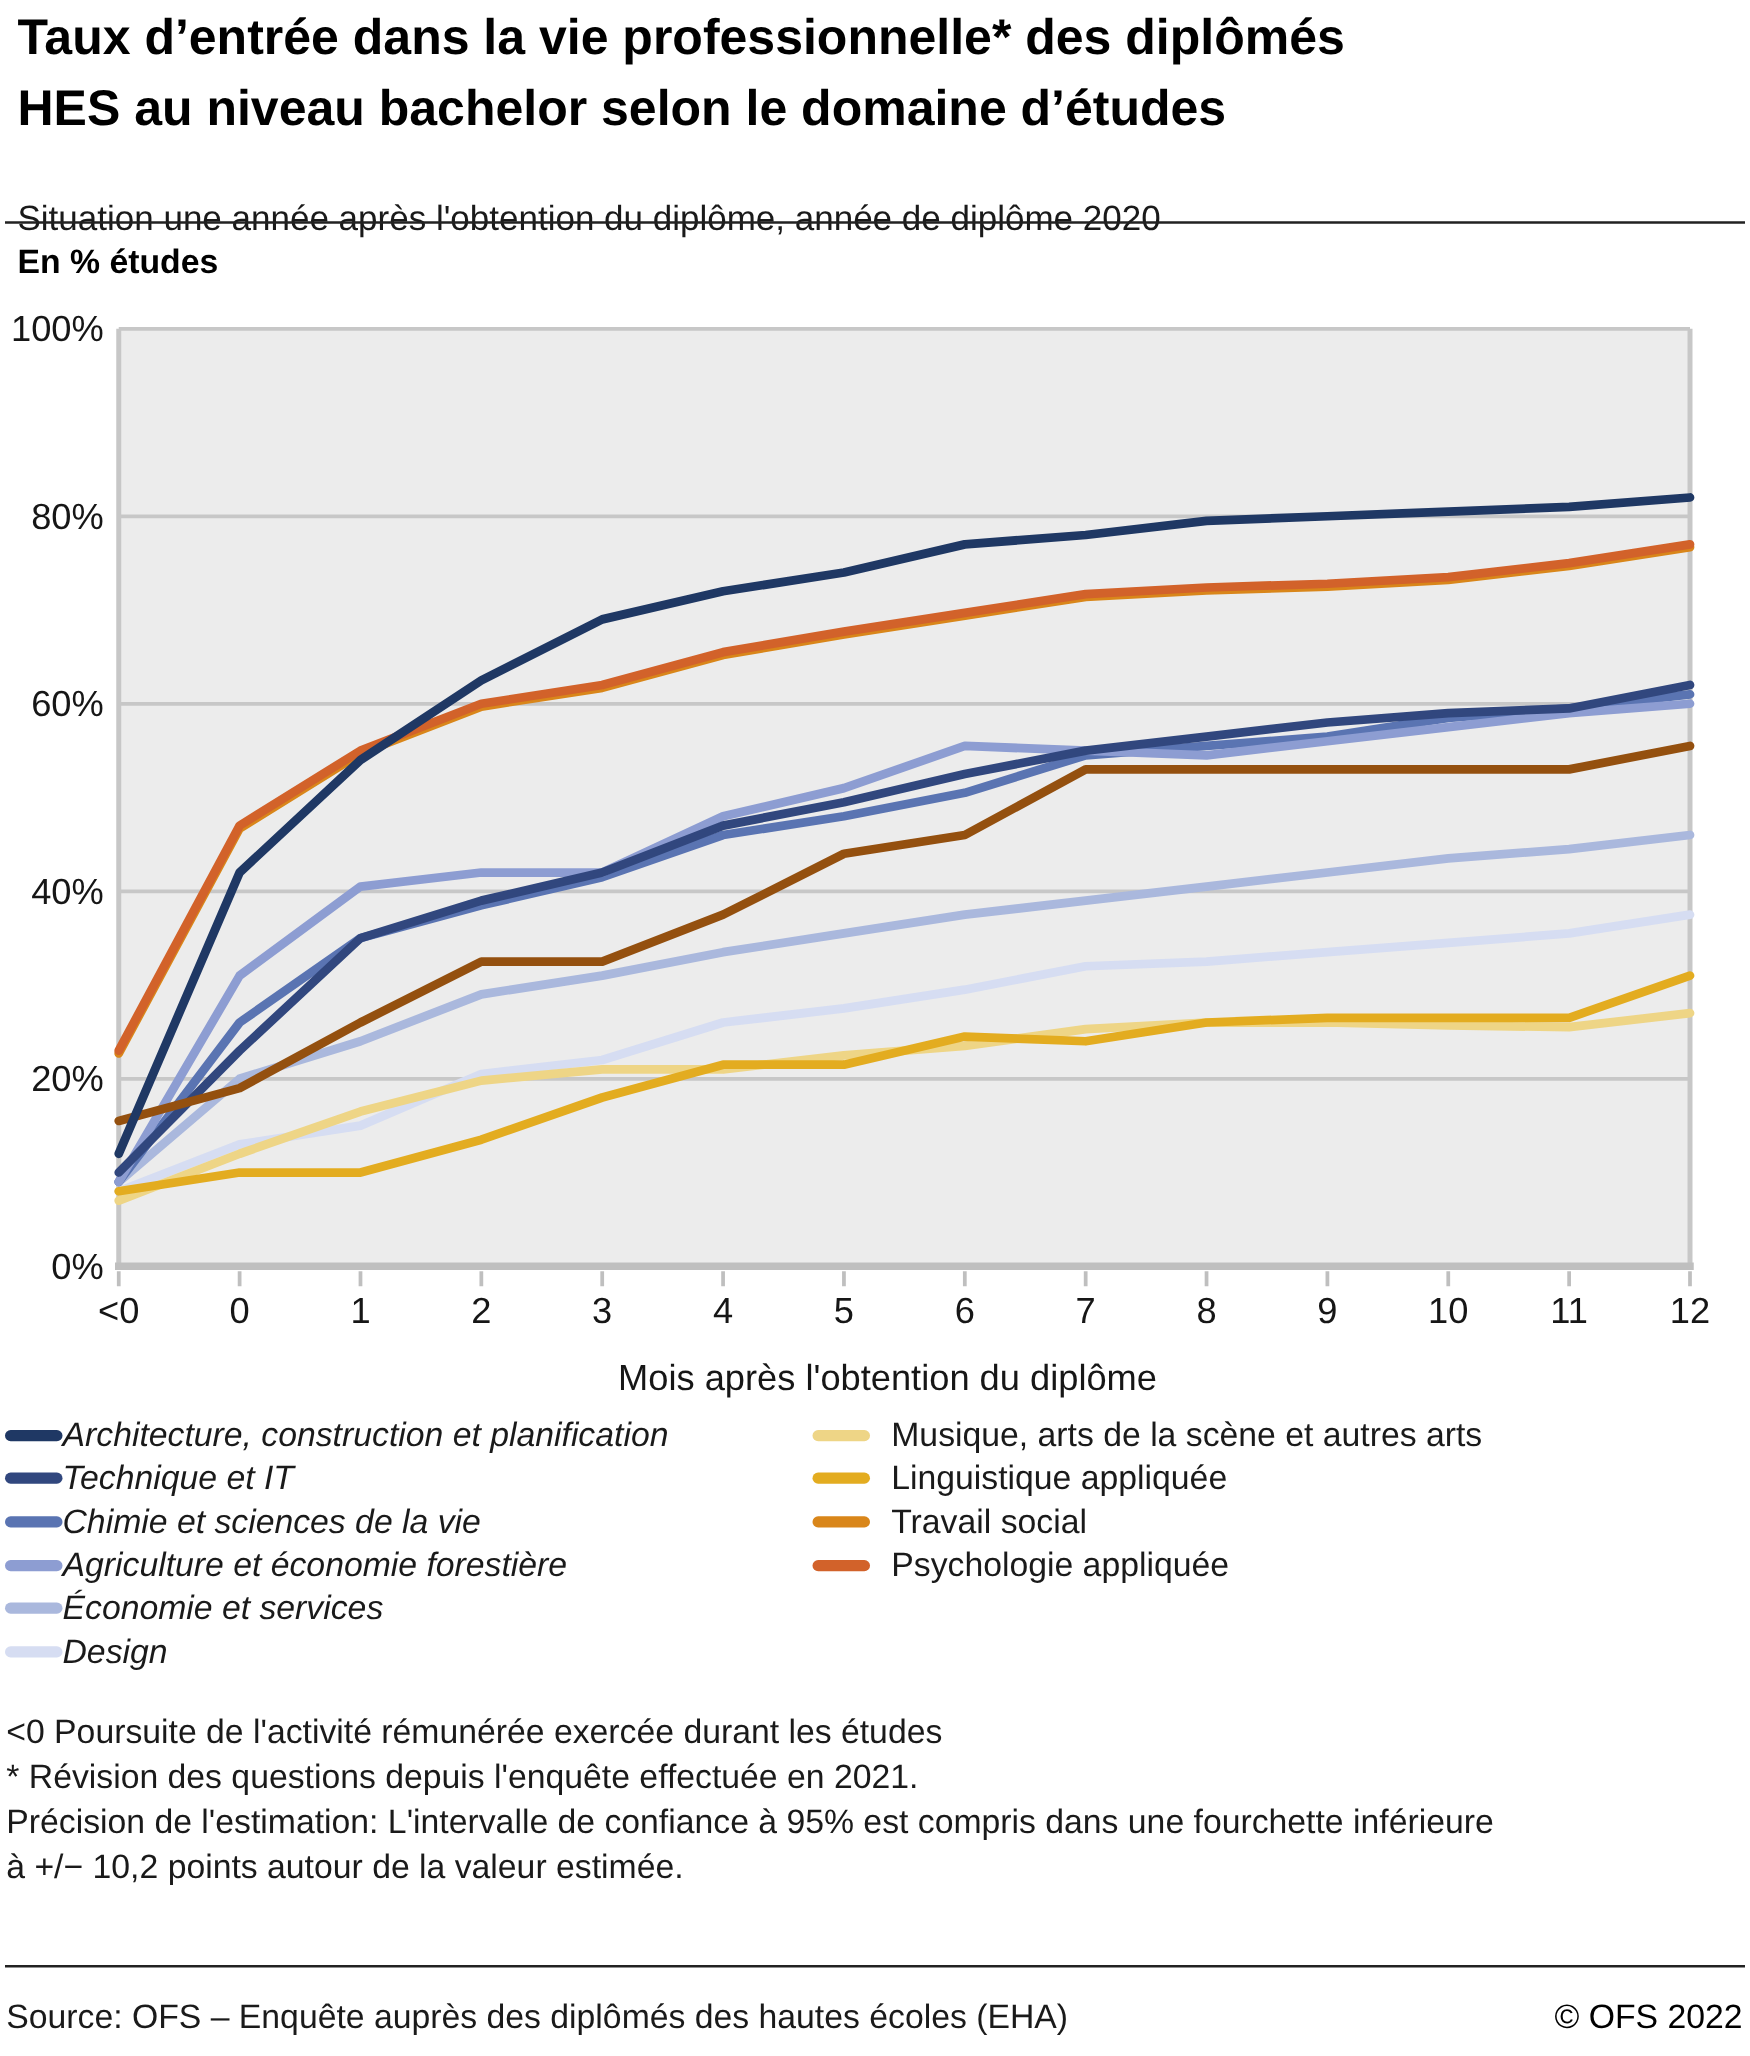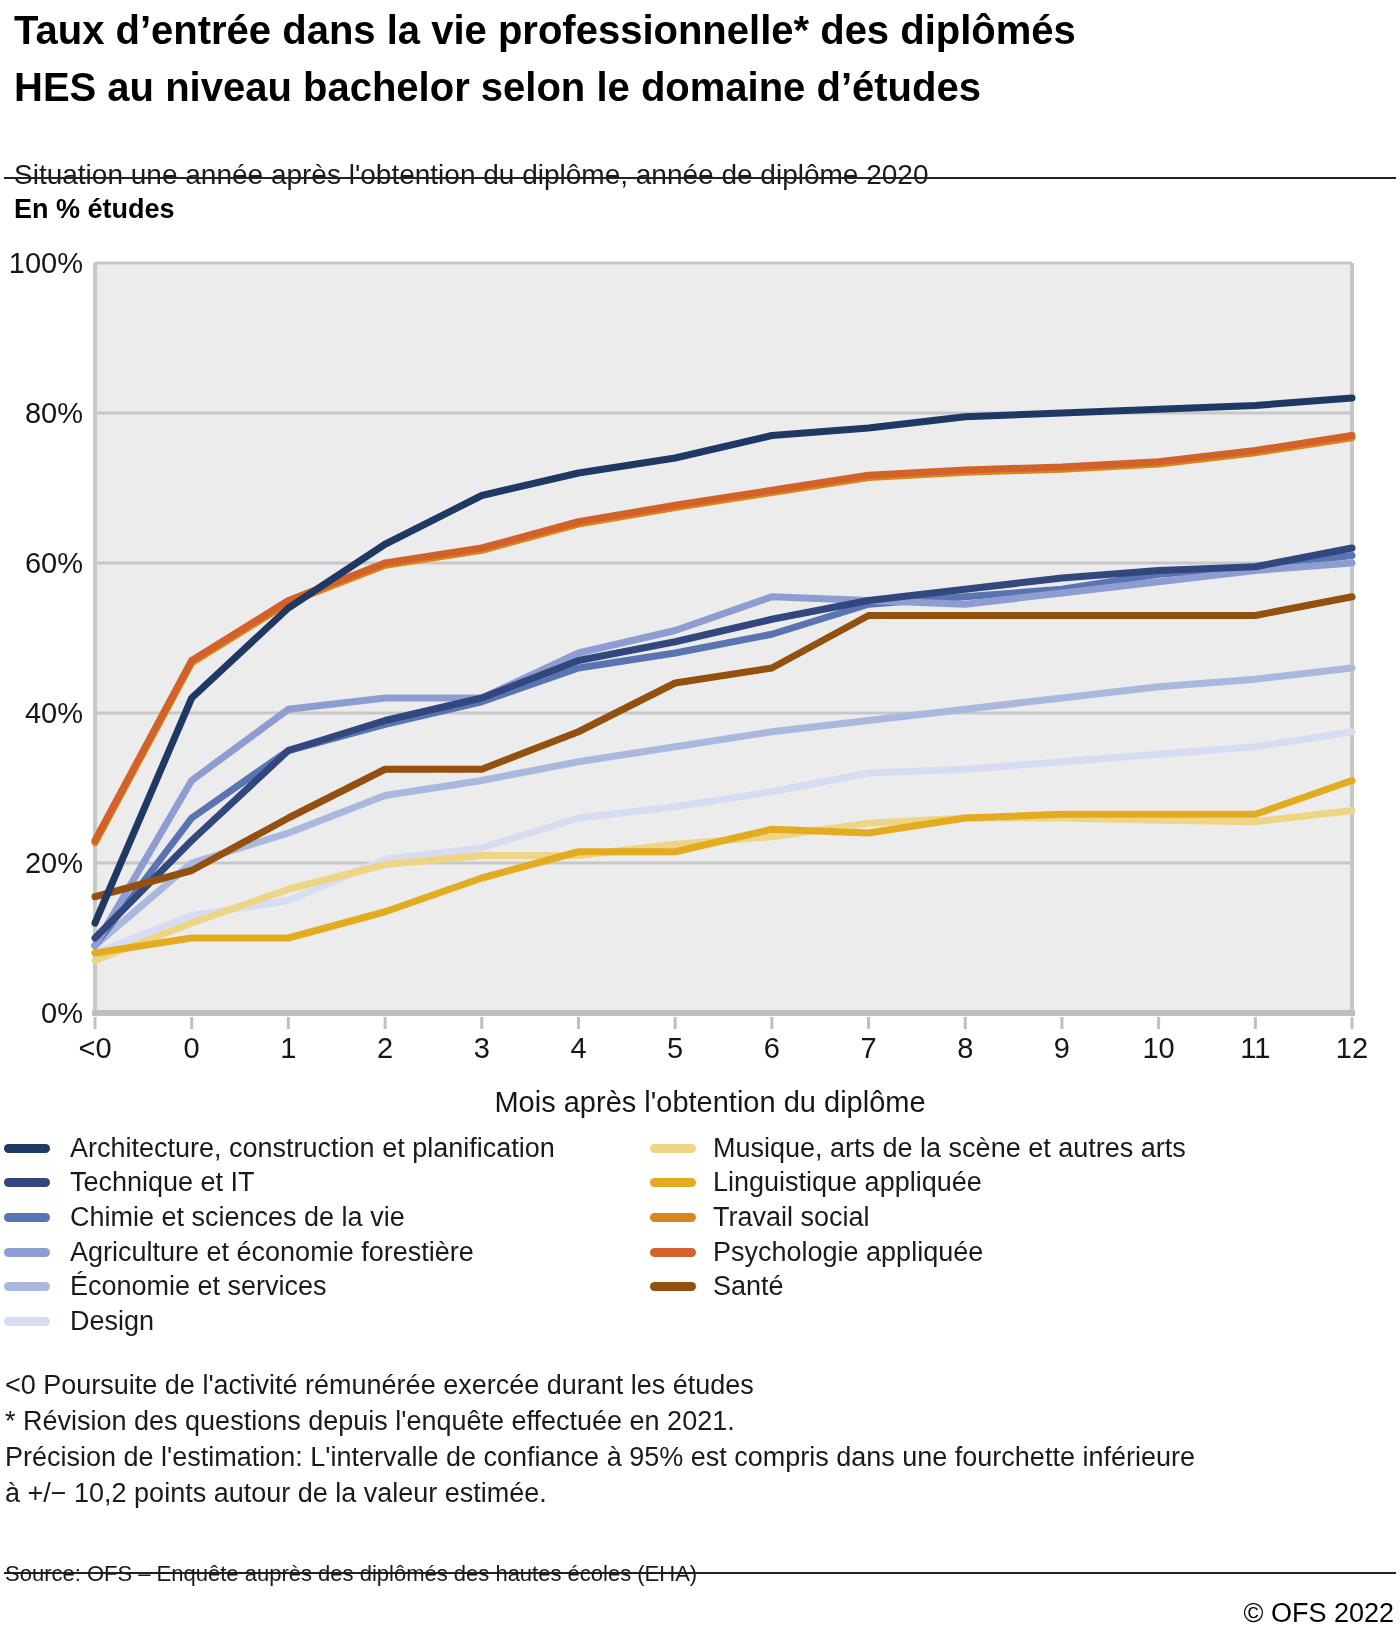--- a/index.html
+++ b/index.html
@@ -11,25 +11,25 @@
   .rule-bottom{top:1572px;}
   .unit-label{position:absolute;left:14px;top:194px;font-size:27px;font-weight:bold;color:#000;}
   #chart-wrap{position:absolute;left:0;top:228px;width:1400px;height:900px;}
   svg text{font-family:"Liberation Sans",sans-serif;fill:#161616;}
   #legend{position:absolute;left:2px;top:1131px;width:1396px;height:212px;}
   .lcol{position:absolute;top:0;}
   .lcol1{left:0;}
   .lcol2{left:646px;}
   .lrow{display:flex;align-items:center;height:34.6px;}
   .lswatch{display:inline-block;width:46px;height:9px;border-radius:5px;margin-left:2px;flex:0 0 auto;}
-  .lcol1 .llabel{margin-left:20px;}
+  .lcol1 .llabel{font-style:italic;}
   .lcol2 .llabel{margin-left:17px;}
   .llabel{font-size:27px;color:#1a1a1a;white-space:nowrap;}
   #footnotes{position:absolute;left:5px;top:1367px;font-size:27px;line-height:36px;color:#1a1a1a;}
-  .footer-source{position:absolute;left:5px;top:1561px;font-size:22px;color:#1a1a1a;}
+  .footer-source{position:absolute;left:5px;top:1598px;font-size:27px;color:#1a1a1a;}
   .footer-copyright{position:absolute;right:6px;top:1598px;font-size:27px;color:#000000;}
 </style>
 </head>
 <body>
 
 <div class="title">
   <div>Taux d’entrée dans la vie professionnelle* des diplômés</div>
   <div>HES au niveau bachelor selon le domaine d’études</div>
 </div>
 <div class="subtitle">Situation une année après l'obtention du diplôme, année de diplôme 2020</div>
@@ -133,24 +133,20 @@
         <span class="llabel">Linguistique appliquée</span>
       </div>
       <div class="lrow">
         <span class="lswatch" style="background: rgb(217, 134, 26);"></span>
         <span class="llabel">Travail social</span>
       </div>
       <div class="lrow">
         <span class="lswatch" style="background: rgb(210, 98, 42);"></span>
         <span class="llabel">Psychologie appliquée</span>
       </div>
-      <div class="lrow">
-        <span class="lswatch" style="background: rgb(148, 80, 15);"></span>
-        <span class="llabel">Santé</span>
-      </div>
     </div>
 </div>
 
 <div id="footnotes">
   <div>&lt;0 Poursuite de l'activité rémunérée exercée durant les études</div>
   <div>* Révision des questions depuis l'enquête effectuée en 2021.</div>
   <div>Précision de l'estimation: L'intervalle de confiance à 95% est compris dans une fourchette inférieure</div>
   <div>à +/− 10,2 points autour de la valeur estimée.</div>
 </div>
 

